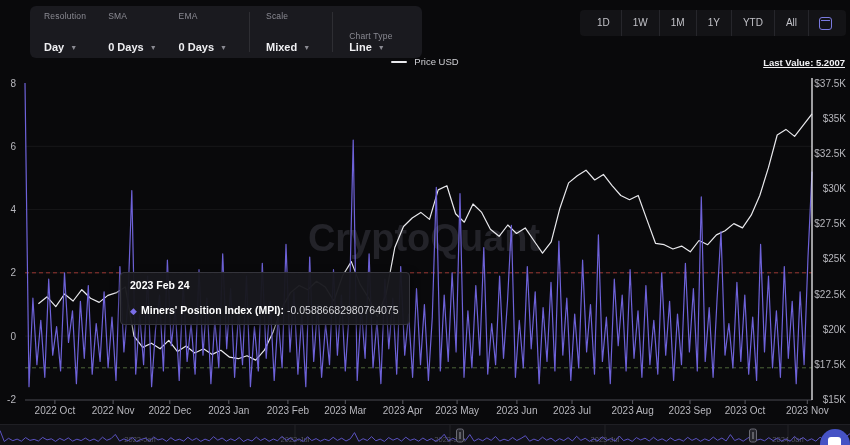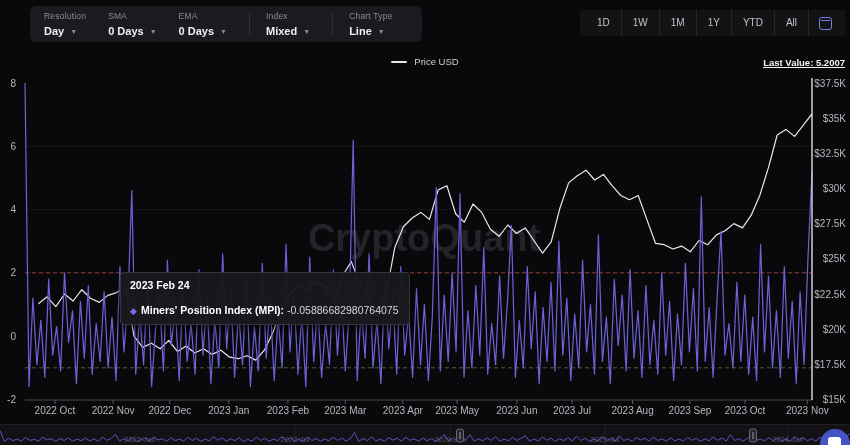--- a/index.html
+++ b/index.html
@@ -9,24 +9,24 @@
     background: #09090b;
     overflow: hidden;
     font-family: "Liberation Sans", sans-serif;
     color: #e6e6ea;
   }
   
   .toolbar {
     position: absolute; left: 30px; top: 6px;
     display: flex; align-items: stretch;
     background: #1a1a1f; border-radius: 6px;
-    padding: 5px 14px; height: 36px;
+    padding: 5px 14px; height: 52px;
   }
   .tb-group { display:flex; flex-direction:column; justify-content:space-between; margin-right: 22px; cursor:pointer; }
-  .tb-group:last-child { margin-right: 15px; }
+  .tb-group:last-child { margin-right: 15px; justify-content: flex-end; }
   .tb-label { font-size: 8.5px; color: #8b8b93; letter-spacing:.2px; }
   .tb-value { font-size: 11px; font-weight: bold; color: #efeff2; display:flex; align-items:center; gap:6px; }
   .caret { font-size: 7px; color: #8b8b93; }
   .tb-divider { width:1px; background:#2e2e33; margin: 1px 16px 1px 0; }
   
   .rangebar {
     position: absolute; right: 4px; top: 10px;
     display:flex; align-items:center; height: 26px;
     background:#131316; border-radius:4px; padding: 0 6px;
   }
@@ -96,21 +96,21 @@
     </div>
     <div class="tb-group">
       <span class="tb-label">EMA</span>
       <span class="tb-value">
         <span>0 Days</span>
         <span class="caret">▼</span>
       </span>
     </div>
     <div class="tb-divider"></div>
     <div class="tb-group">
-      <span class="tb-label">Index</span>
+      <span class="tb-label">Scale</span>
       <span class="tb-value">
         <span>Mixed</span>
         <span class="caret">▼</span>
       </span>
     </div>
     <div class="tb-divider"></div>
     <div class="tb-group">
       <span class="tb-label">Chart Type</span>
       <span class="tb-value">
         <span>Line</span>

